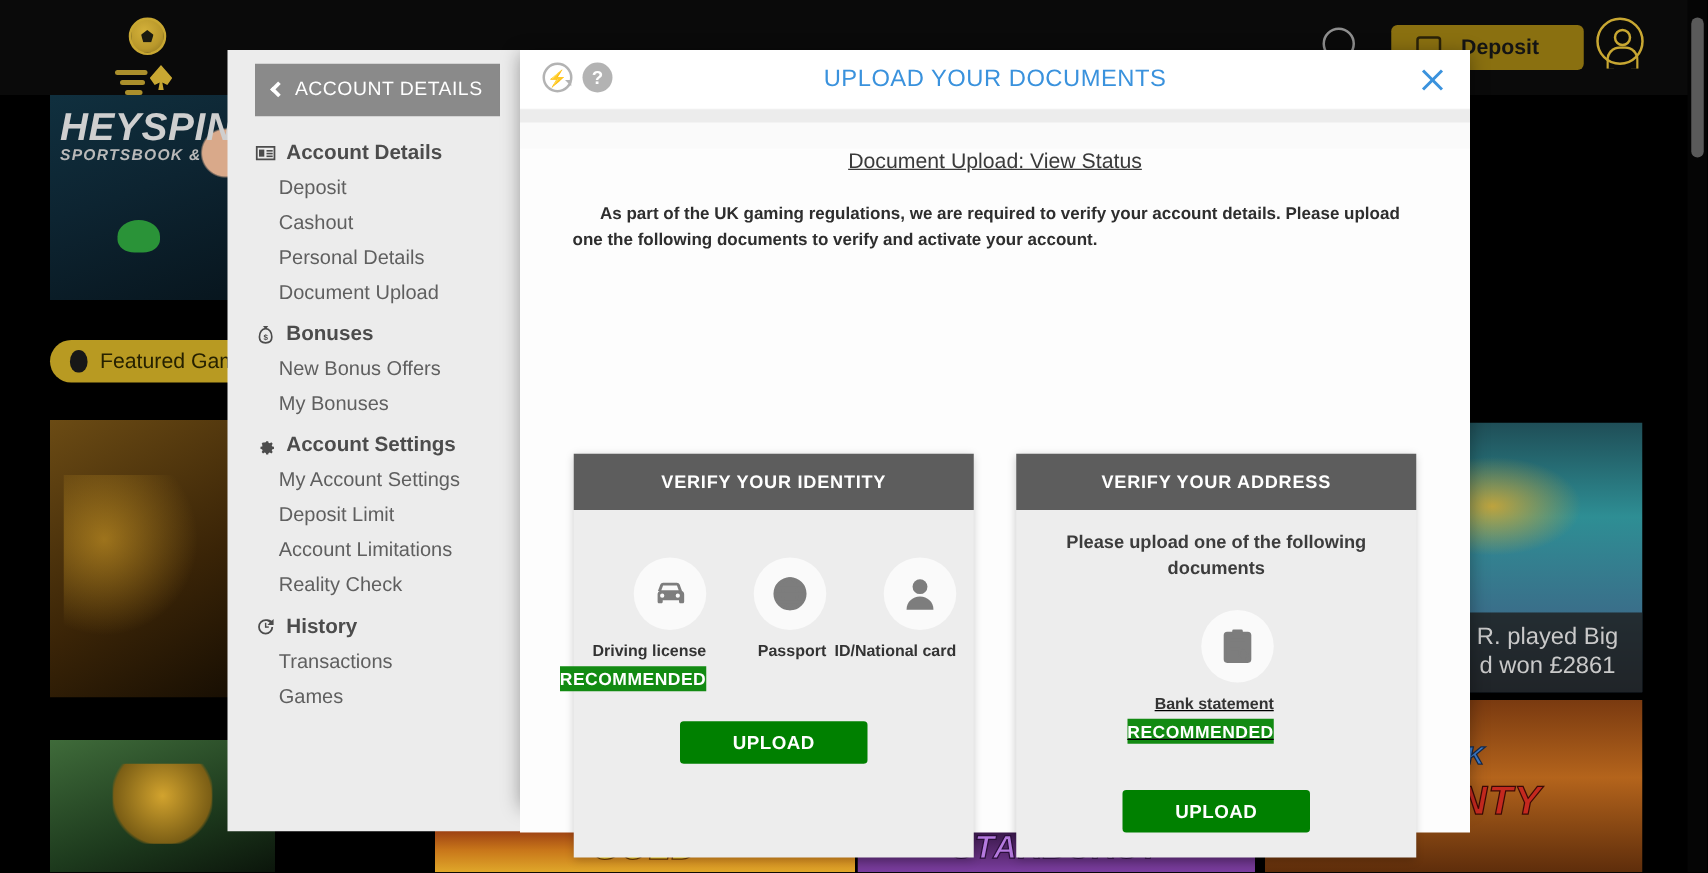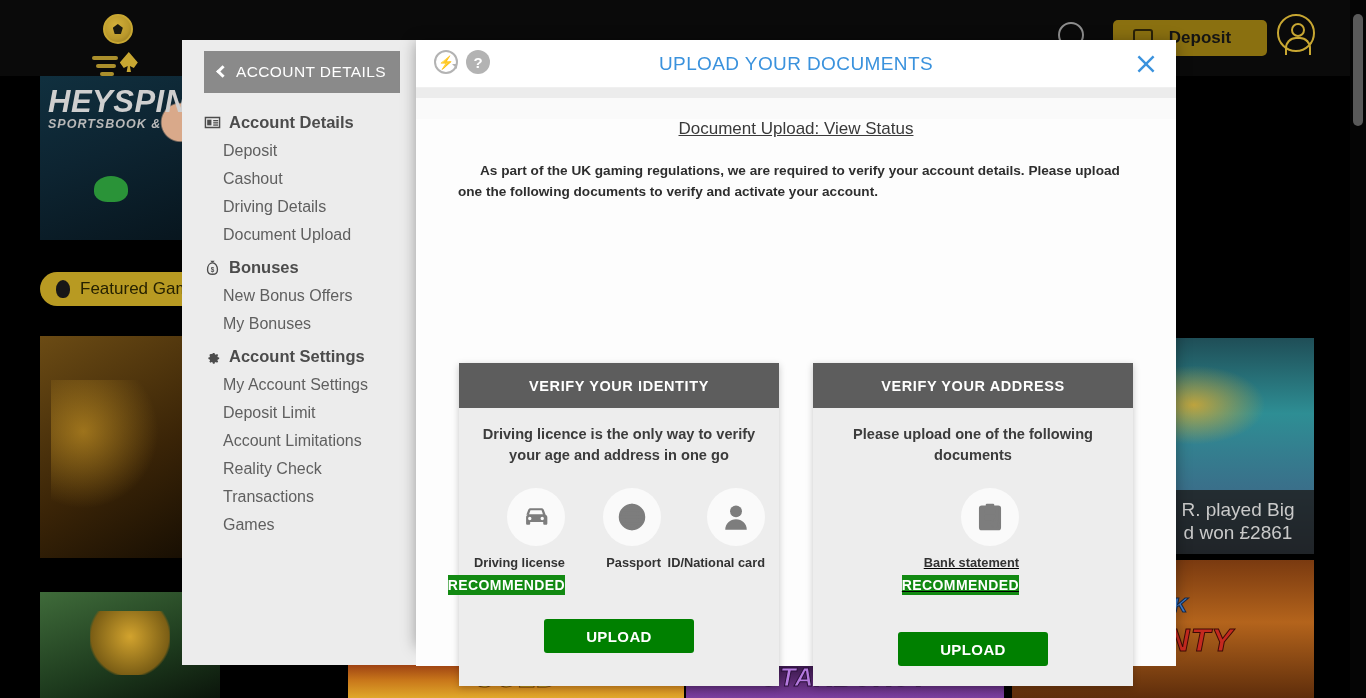--- a/index.html
+++ b/index.html
@@ -350,21 +350,21 @@
               <rect x="4.5" y="8" width="6" height="8"></rect>
               <rect x="13" y="8.5" width="7" height="1.8"></rect>
               <rect x="13" y="11.6" width="7" height="1.8"></rect>
               <rect x="13" y="14.7" width="7" height="1.8"></rect>
             </svg>
         </span>
         <span>Account Details</span>
       </div>
       <div class="nav-item">Deposit</div>
       <div class="nav-item">Cashout</div>
-      <div class="nav-item">Driving Details</div>
+      <div class="nav-item">Personal Details</div>
       <div class="nav-item">Document Upload</div>
 
       <div class="nav-group-head">
         <span class="nav-ico">
           <svg viewBox="0 0 24 24">
               <path d="M9 2.5h6l-2 2.6h-2z"></path>
               <path d="M12 5.5c-4 0-7 4-7 9.5 0 4 2.6 6.5 7 6.5s7-2.5 7-6.5c0-5.5-3-9.5-7-9.5z" fill="none" stroke="currentColor" stroke-width="1.9"></path>
               <text x="12" y="18" font-size="9" text-anchor="middle" fill="currentColor" font-family="Liberation Sans">$</text>
             </svg>
         </span>
@@ -379,20 +379,30 @@
               <path d="M12 8.2a3.8 3.8 0 100 7.6 3.8 3.8 0 000-7.6zm9.4 5.2l-1.9-.4a7.6 7.6 0 00-.6-1.5l1.1-1.6-1.6-1.6-1.6 1.1a7.6 7.6 0 00-1.5-.6L14.9 7h-2.3l-.4 1.8a7.6 7.6 0 00-1.5.6L9.1 8.3 7.5 9.9l1.1 1.6a7.6 7.6 0 00-.6 1.5l-1.8.4v2.3l1.8.4c.15.53.35 1.03.6 1.5l-1.1 1.6 1.6 1.6 1.6-1.1c.47.25.97.45 1.5.6l.4 1.8h2.3l.4-1.8c.53-.15 1.03-.35 1.5-.6l1.6 1.1 1.6-1.6-1.1-1.6c.25-.47.45-.97.6-1.5l1.9-.4z"></path>
             </svg>
         </span>
         <span>Account Settings</span>
       </div>
       <div class="nav-item">My Account Settings</div>
       <div class="nav-item">Deposit Limit</div>
       <div class="nav-item">Account Limitations</div>
       <div class="nav-item">Reality Check</div>
 
+      <div class="nav-group-head">
+        <span class="nav-ico">
+          <svg viewBox="0 0 24 24">
+              <path d="M12 3.5a8.5 8.5 0 108.5 8.5h-2a6.5 6.5 0 11-6.5-6.5c1.8 0 3.4.74 4.56 1.93L14 10h7V3l-2.07 2.07A8.46 8.46 0 0012 3.5z"></path>
+              <rect x="11.2" y="7.4" width="1.6" height="5.4"></rect>
+              <rect x="11.6" y="11.4" width="4" height="1.6"></rect>
+            </svg>
+        </span>
+        <span>History</span>
+      </div>
       <div class="nav-item">Transactions</div>
       <div class="nav-item">Games</div>
 
     </div>
   </div>
 
   <div class="modal">
 
     <div class="modal-titlebar">
       <div class="tb-icons">
@@ -412,21 +422,20 @@
 
     <div class="modal-body">
       <div class="status-link">Document Upload: View Status</div>
       <div class="intro">As part of the UK gaming regulations, we are required to verify your account details. Please upload one the following documents to verify and activate your account.</div>
 
       <div class="cards">
 
         <div class="card identity">
           <div class="card-head">VERIFY YOUR IDENTITY</div>
           <div class="card-body">
-            <div class="card-sub">Driving licence is the only way to verify your age and address in one go</div>
             <div class="doc-row three">
 
               <div class="doc">
                 <div class="doc-circle">
                   <svg viewBox="0 0 24 24">
                       <path d="M5.2 10.4l1.3-3.5c.25-.7.9-1.15 1.65-1.15h7.7c.75 0 1.4.45 1.65 1.15l1.3 3.5c.75.35 1.2 1.05 1.2 1.9v4.2c0 .5-.4.9-.9.9h-1.1c-.5 0-.9-.4-.9-.9v-.9H7.9v.9c0 .5-.4.9-.9.9H5.9c-.5 0-.9-.4-.9-.9v-4.2c0-.85.45-1.55 1.2-1.9zm1.9-.4h9.8l-1-2.7H8.1zM7.6 14.3a1.2 1.2 0 100-2.4 1.2 1.2 0 000 2.4zm8.8 0a1.2 1.2 0 100-2.4 1.2 1.2 0 000 2.4z"></path>
                     </svg>
                 </div>
                 <div class="doc-label">Driving license</div>
                 <div class="badge">RECOMMENDED</div>

